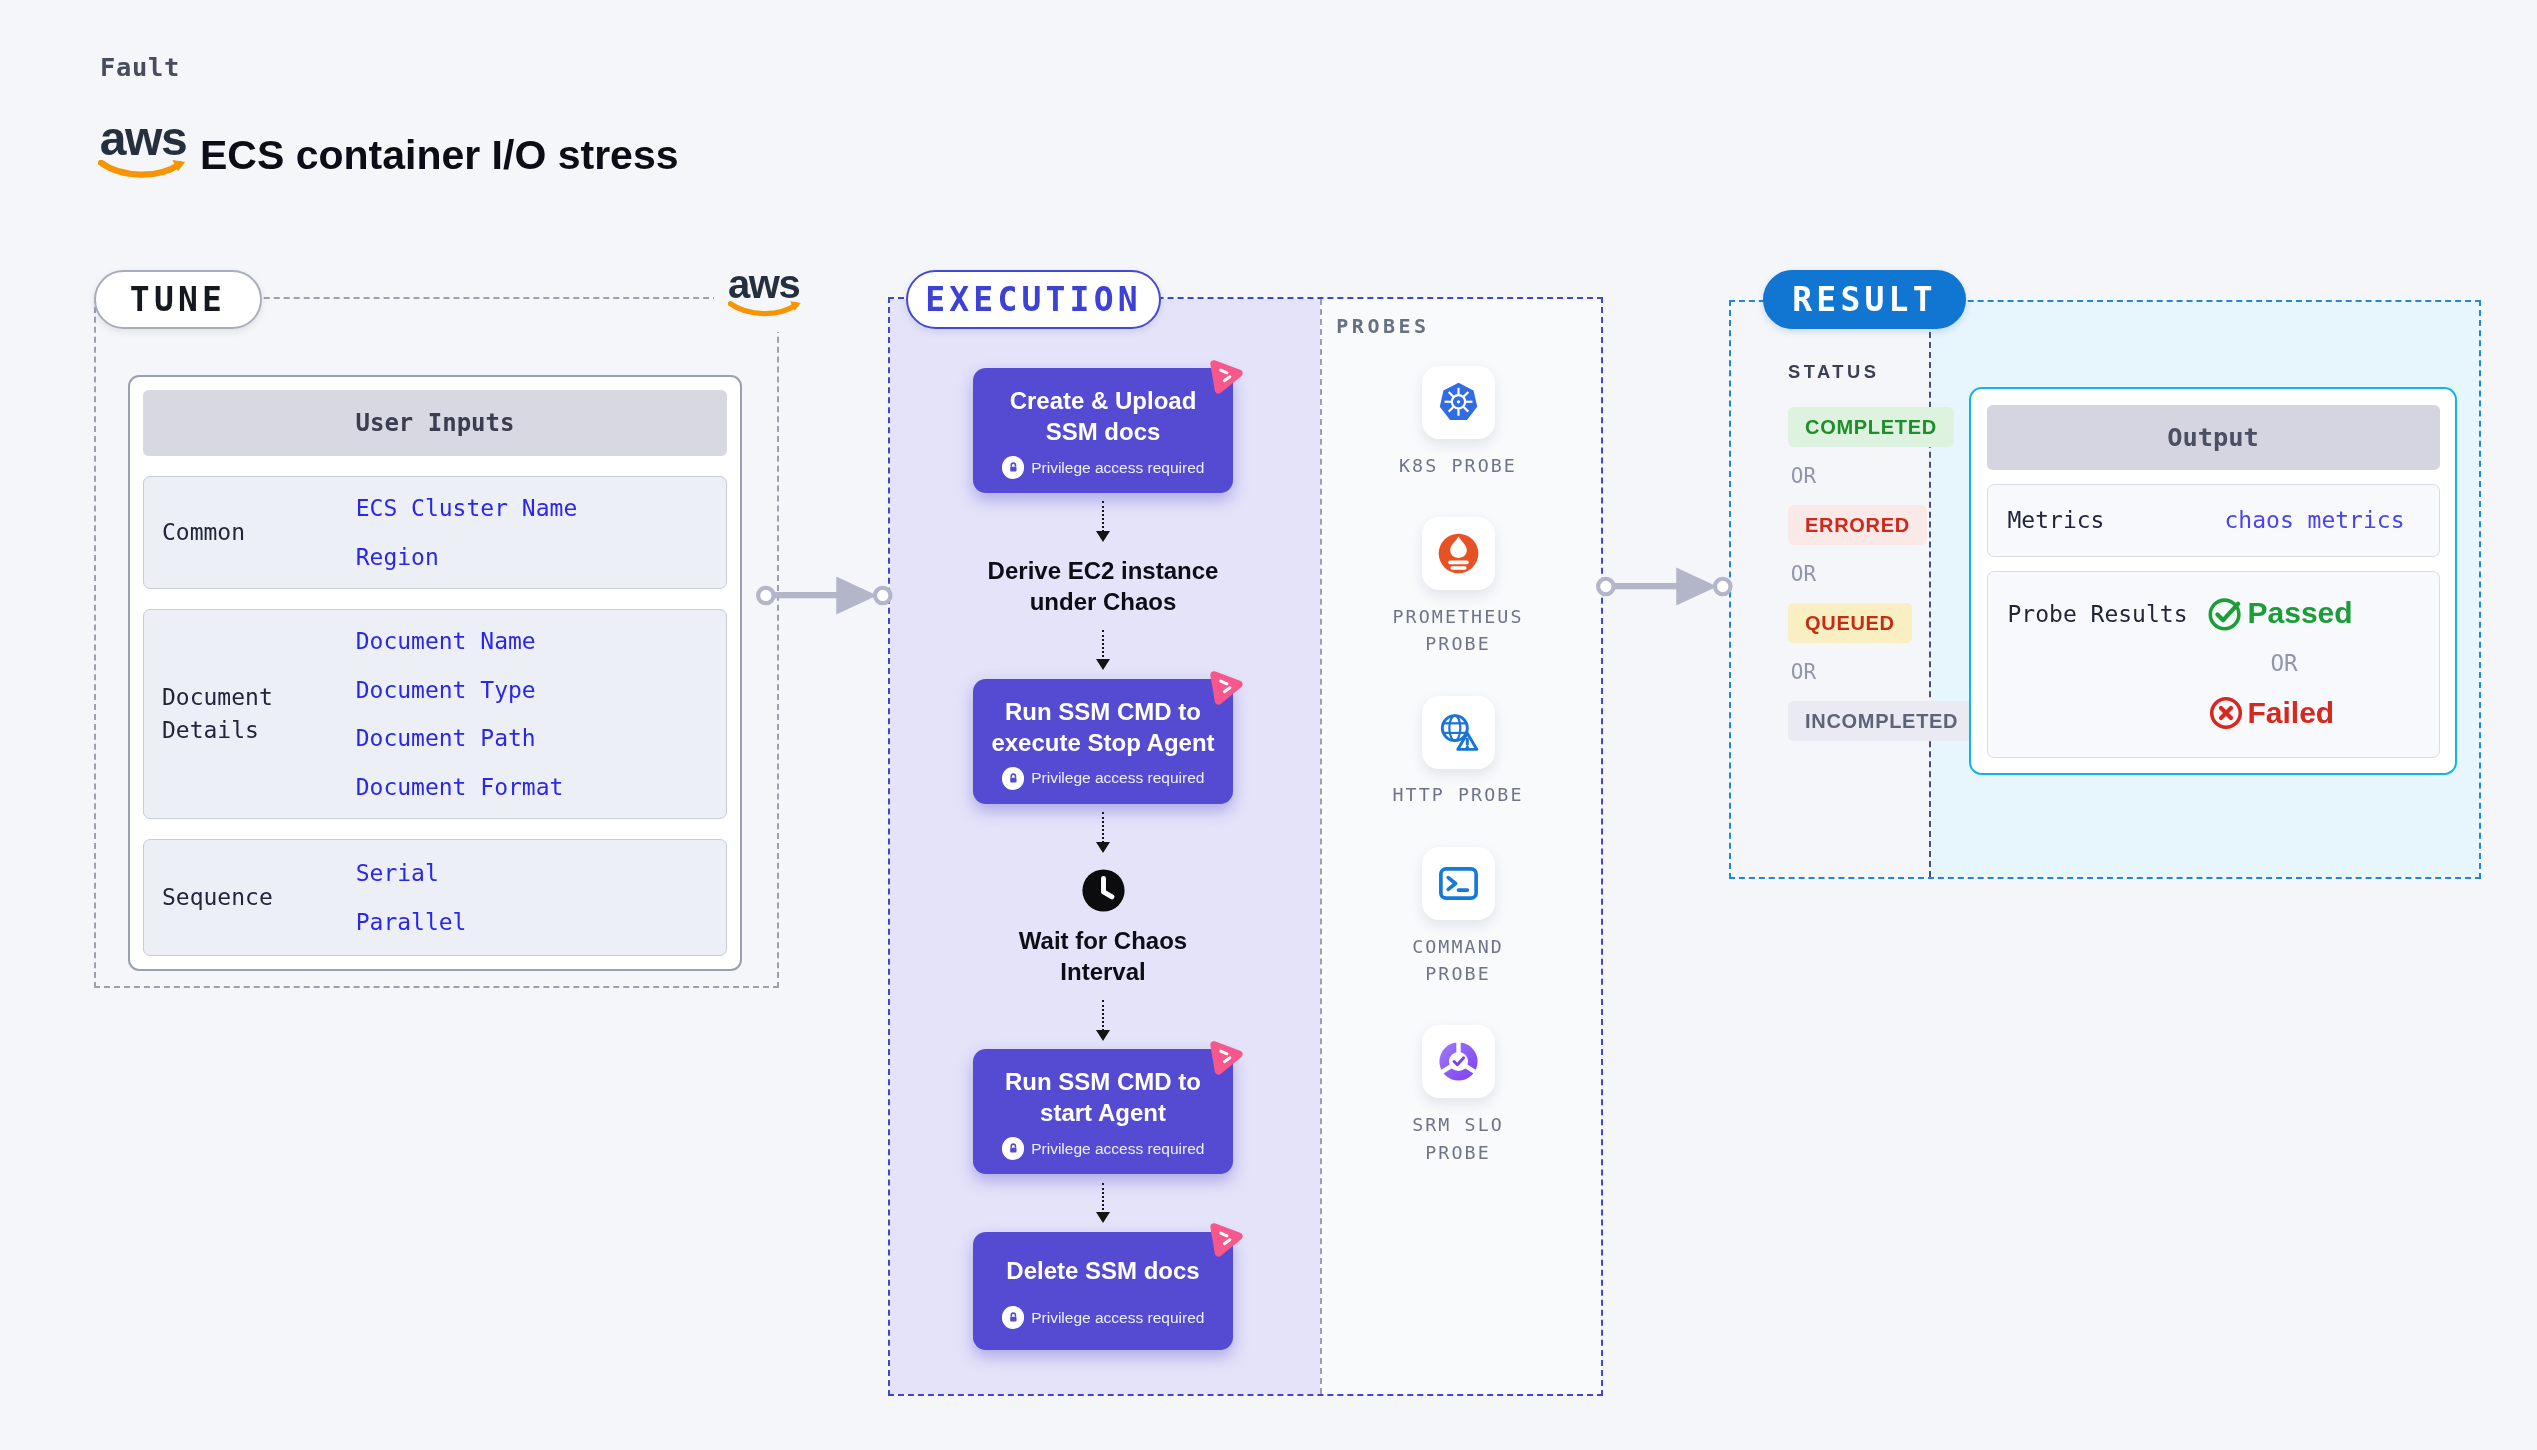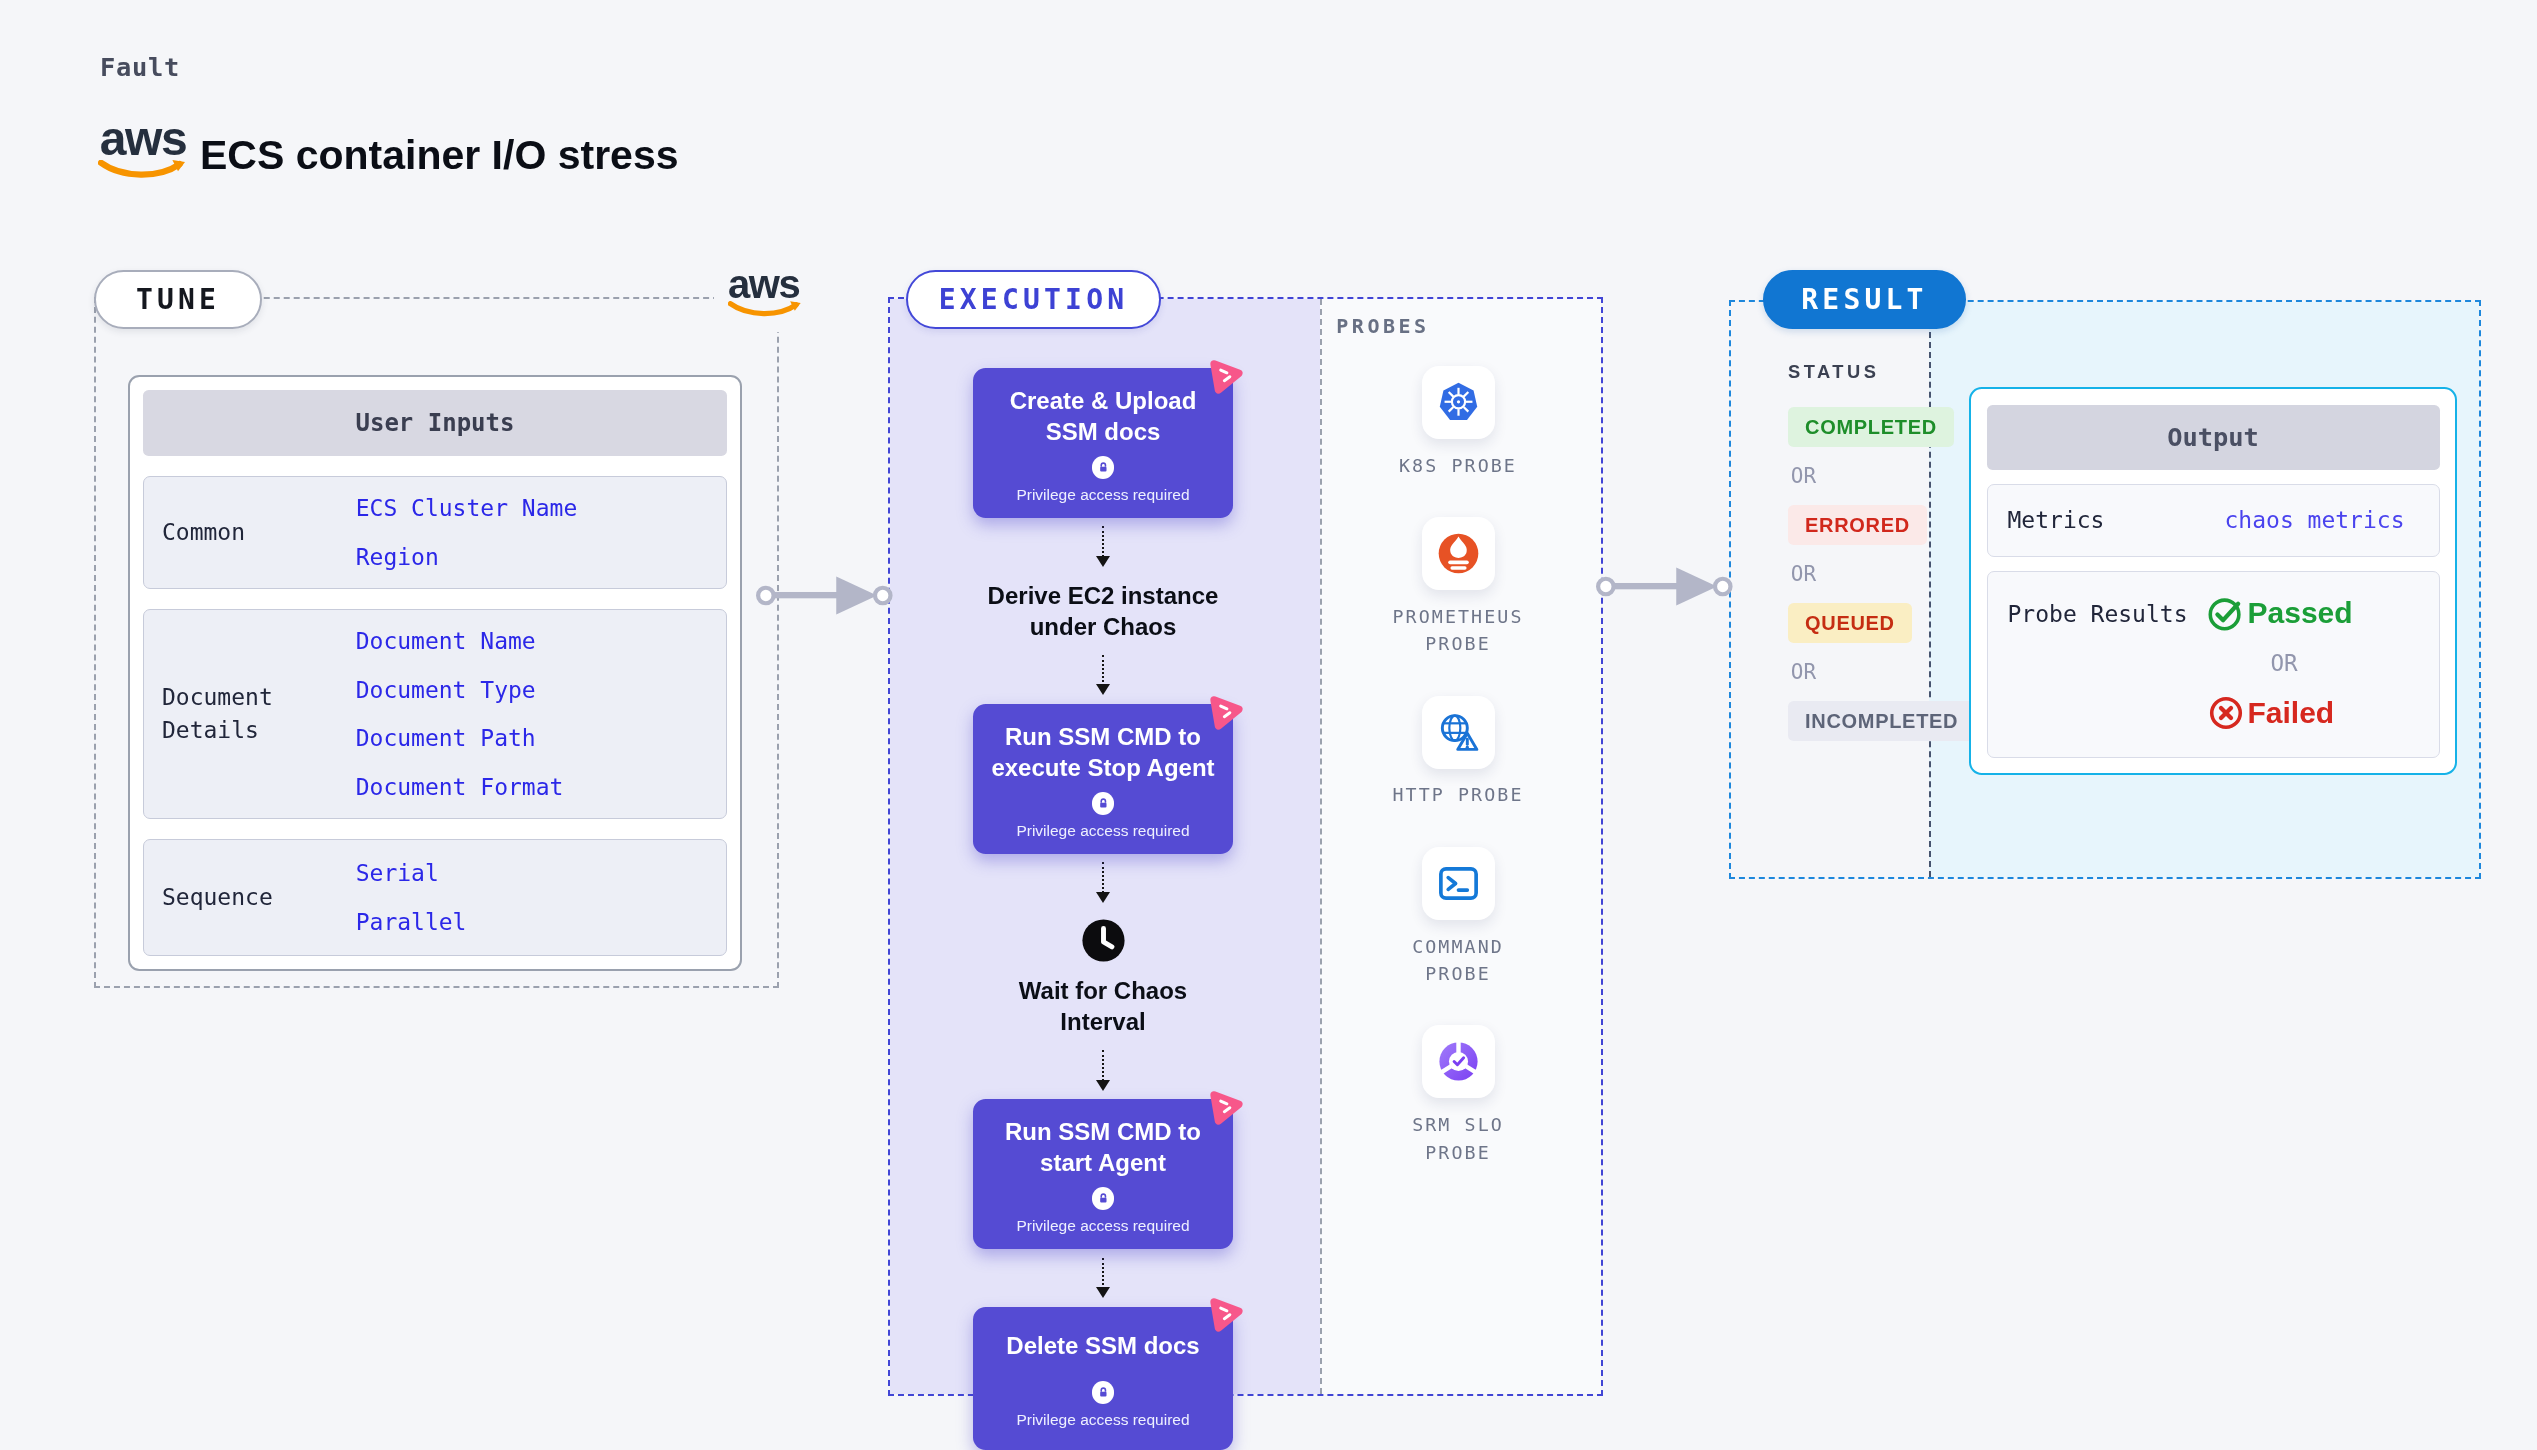--- a/index.html
+++ b/index.html
@@ -13,21 +13,21 @@
   .aws-logo .aws-word{font-weight:bold;color:#252f3e;letter-spacing:-1.4px;line-height:.85;}
   .aws-logo-large{position:absolute;left:97px;top:119px;width:92px;}
   .aws-logo-large .aws-word{font-size:48px;}
   .aws-logo-small{position:absolute;left:714px;top:257px;width:103px;height:75px;background:#f5f6f9;
                   display:flex;align-items:center;justify-content:center;z-index:5;}
   .aws-logo-small .aws-word{font-size:40px;}
   .page-title{position:absolute;left:200px;top:121px;font-size:41px;font-weight:bold;color:#0b0e16;line-height:68px;}
 
   
   .pill{position:absolute;display:flex;align-items:center;justify-content:center;border-radius:34px;
-        font-family:"DejaVu Sans Mono",monospace;font-weight:bold;font-size:28px;letter-spacing:4.2px;z-index:6;}
+        font-family:"DejaVu Sans Mono",monospace;font-weight:bold;font-size:33px;letter-spacing:4.2px;z-index:6;}
   .pill-tune{left:94px;top:270px;width:164px;height:55px;background:#fff;border:2.1px solid #a8adbb;color:#15181f;
              box-shadow:0 2.8px 7px rgba(40,45,70,.10);}
   .pill-execution{left:906px;top:270px;width:251px;height:55px;background:#fff;border:2.1px solid #4348d8;color:#3d42d4;
              box-shadow:0 2.8px 7px rgba(60,60,170,.12);}
   .pill-result{left:1763px;top:270px;width:199px;height:55px;background:#1176d2;border:2.1px solid #1176d2;color:#fff;
              box-shadow:0 2.8px 7px rgba(20,90,170,.18);}
 
   .tune-frame{position:absolute;left:94px;top:297px;width:681px;height:687px;border:2.1px dashed #9ba1ae;}
   .exec-frame{position:absolute;left:888px;top:297px;width:711px;height:1095px;border:2.1px dashed #4145d5;}
   .exec-purple{position:absolute;left:0;top:0;bottom:0;width:430px;background:#e4e3f9;}
@@ -55,21 +55,21 @@
   .flow-arrow{position:absolute;z-index:5;}
 
   
   .exec-flow{position:absolute;left:888px;top:297px;width:430px;display:flex;flex-direction:column;
              align-items:center;padding-top:71px;z-index:4;}
   .step-box{position:relative;width:260px;border-radius:12.7px;background:#554bd3;color:#fff;text-align:center;
             padding:18.3px 11.3px 14px;box-sizing:border-box;box-shadow:0 7px 15.5px rgba(70,60,200,.35);}
   .step-box.tall{padding:24px 11.3px 21px;}
   .step-title{font-size:24px;font-weight:bold;line-height:1.28;margin-bottom:8.5px;}
   .step-box.tall .step-title{margin-bottom:20px;}
-  .lock-row{display:flex;align-items:center;justify-content:center;gap:7px;flex-direction:column;}
+  .lock-row{display:flex;align-items:center;justify-content:center;gap:7px;}
   .lock-circle{width:22.6px;height:22.6px;border-radius:50%;background:#fff;display:flex;align-items:center;justify-content:center;flex:0 0 auto;}
   .lock-text{font-size:15.5px;color:#eef0ff;}
   .chaos-badge{position:absolute;top:-11.3px;right:-11.3px;width:37px;height:37px;transform:rotate(-6deg);}
   .dotted-arrow{display:flex;flex-direction:column;align-items:center;margin:8.5px 0;}
   .dotted-arrow .line{width:0;height:31px;border-left:2.8px dotted #141414;}
   .dotted-arrow .head{width:0;height:0;border-left:7px solid transparent;border-right:7px solid transparent;
                       border-top:11.3px solid #141414;margin-top:-1.4px;}
   .flow-label{font-size:24px;font-weight:bold;color:#0b0e16;text-align:center;line-height:1.3;margin:4.2px 0;max-width:296px;}
   .clock-wrap{margin:7px 0 5.6px;}
 

